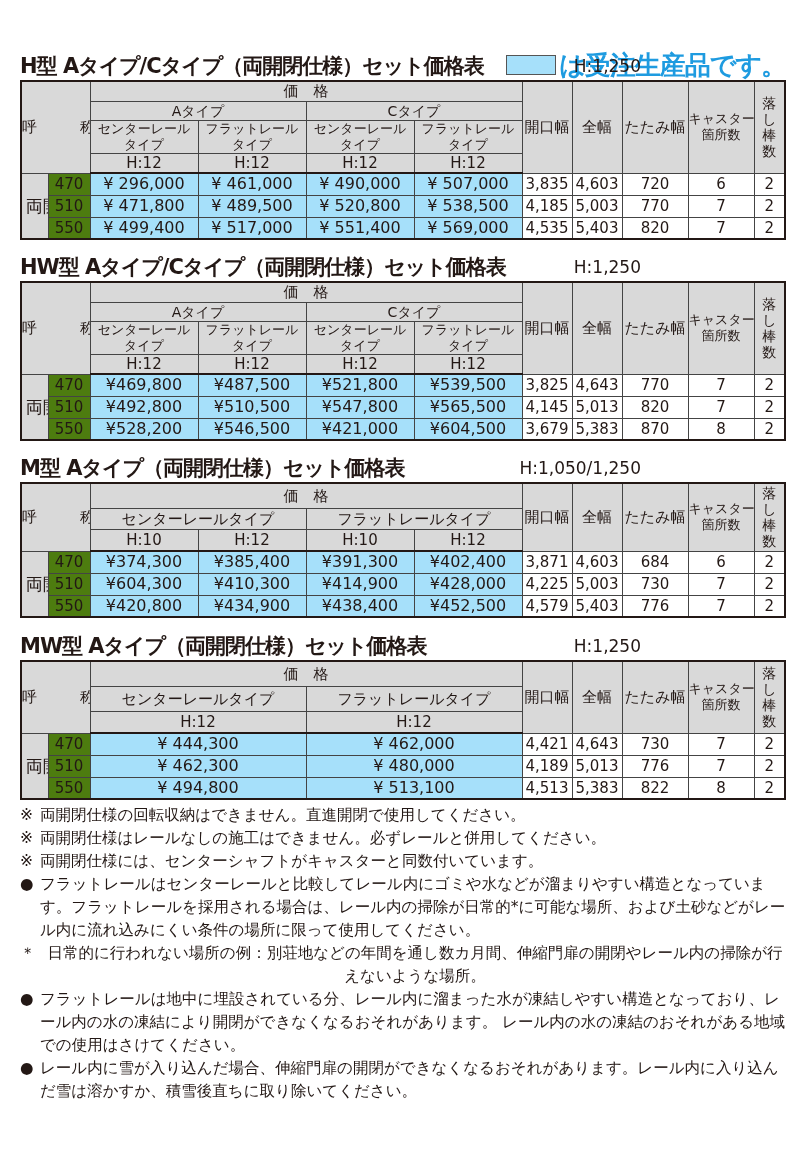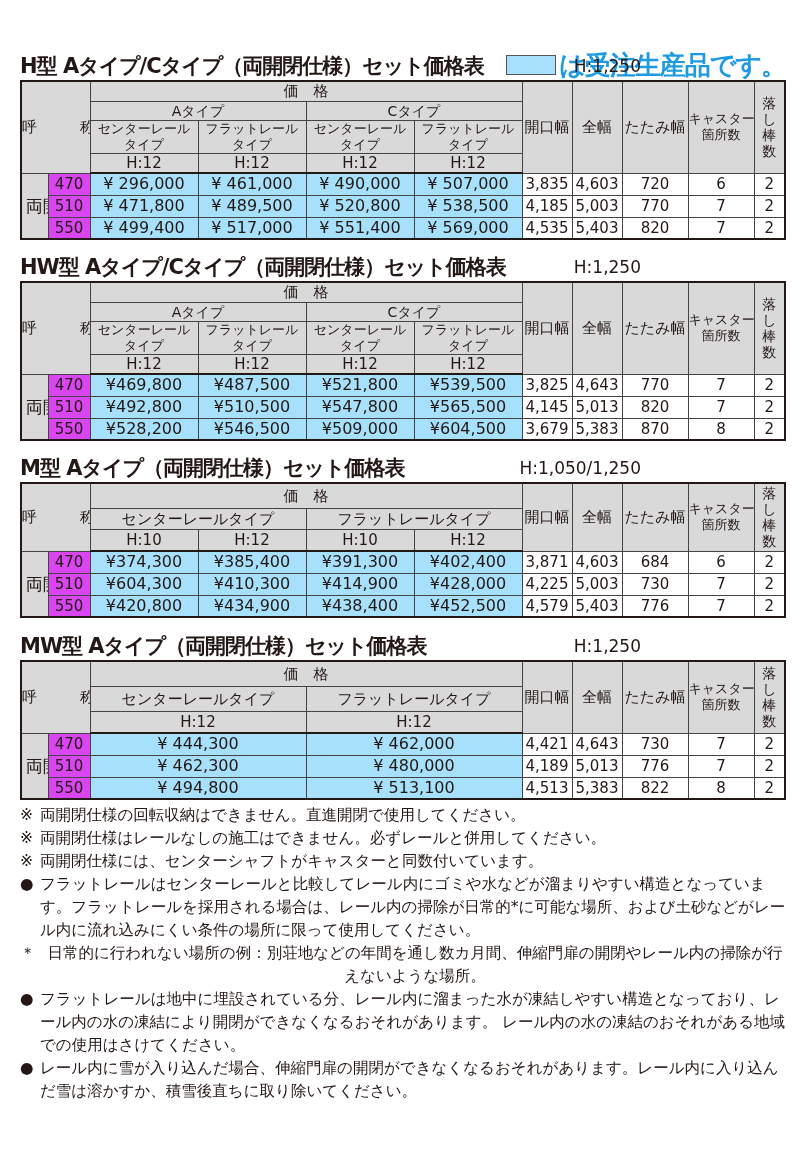--- a/index.html
+++ b/index.html
@@ -13,21 +13,21 @@
   .section { position: absolute; left: 20px; width: 621px; }
   .sec-title-row { position: relative; height: 28px; }
   .sec-title { position: absolute; left: 0; top: 0; font-size: 21px; font-weight: bold; letter-spacing: -1px; color: #231815; white-space: nowrap; }
   .sec-height { position: absolute; right: 0; top: 4px; font-size: 17px; color: #231815; white-space: nowrap; }
 
   table.price { border-collapse: collapse; width: 764px; table-layout: fixed; border: 2px solid #231815; font-size: 14px; }
   table.price td, table.price th { border: 1px solid #444; text-align: center; vertical-align: middle; font-weight: normal; padding: 0; line-height: 16px; overflow: hidden; white-space: nowrap; }
   table.price th { background: #d9d9d9; }
   table.price tr.hdr-last th { border-bottom: 2px solid #231815; }
   td.price-cell { background: #a6e0fa; font-weight: bold; font-size: 16px; height: 22px; }
-  td.size-cell { background: #d946ef; font-size: 15px; }
+  td.size-cell { background: #4d7c0f; font-size: 15px; }
   td.spec-cell { background: #fff; font-size: 15px; }
   td.kind-cell { background: #d9d9d9; font-size: 17px; line-height: 21px; white-space: normal; }
   .hdr-vert { white-space: normal; line-height: 15px; font-size: 14px; }
   .hdr-small { font-size: 13px; line-height: 14px; white-space: normal; }
   .hdr-label { font-size: 15px; }
   .nameplate { font-size: 15px; letter-spacing: 14px; }
 
   .notes { position: absolute; left: 20px; top: 804px; width: 770px; font-size: 15.5px; line-height: 23px; color: #231815; }
   .note { position: relative; }
   .note-mark { position: absolute; left: 0; top: 0; }
@@ -195,21 +195,21 @@
       <td class="spec-cell">4,145</td>
       <td class="spec-cell">5,013</td>
       <td class="spec-cell">820</td>
       <td class="spec-cell">7</td>
       <td class="spec-cell">2</td>
     </tr>
     <tr>
       <td class="size-cell">550</td>
       <td class="price-cell">¥528,200</td>
       <td class="price-cell">¥546,500</td>
-      <td class="price-cell">¥509,000</td>
+      <td class="price-cell">¥421,000</td>
       <td class="price-cell">¥604,500</td>
       <td class="spec-cell">3,679</td>
       <td class="spec-cell">5,383</td>
       <td class="spec-cell">870</td>
       <td class="spec-cell">8</td>
       <td class="spec-cell">2</td>
     </tr>
   </tbody>
     </table>
 </div>

